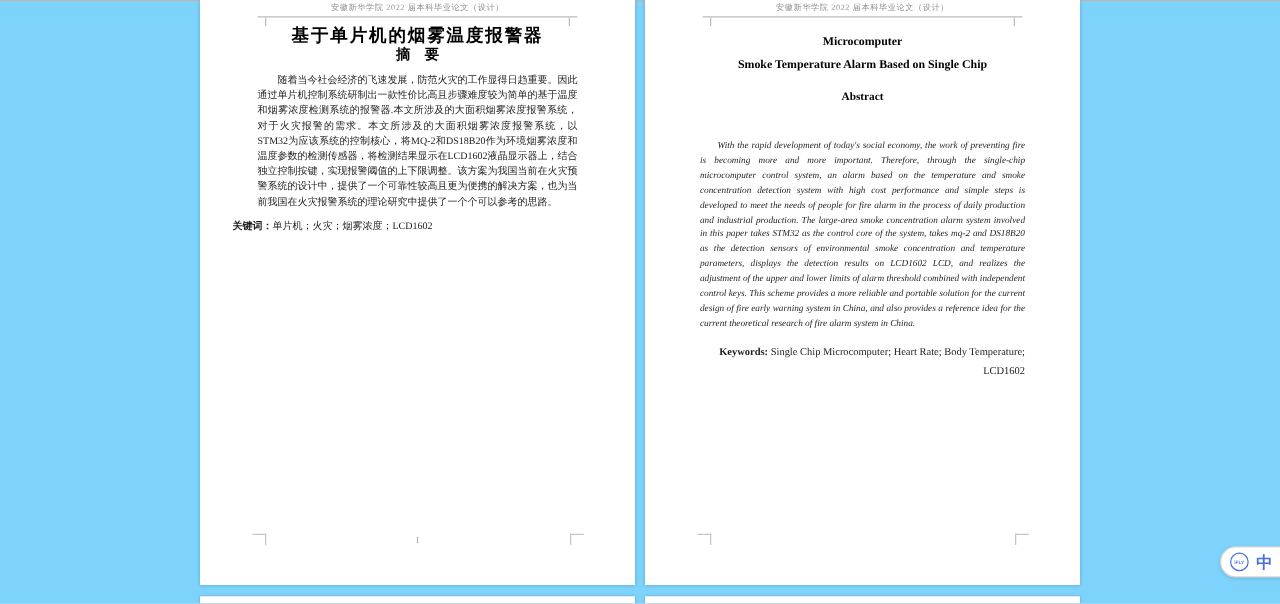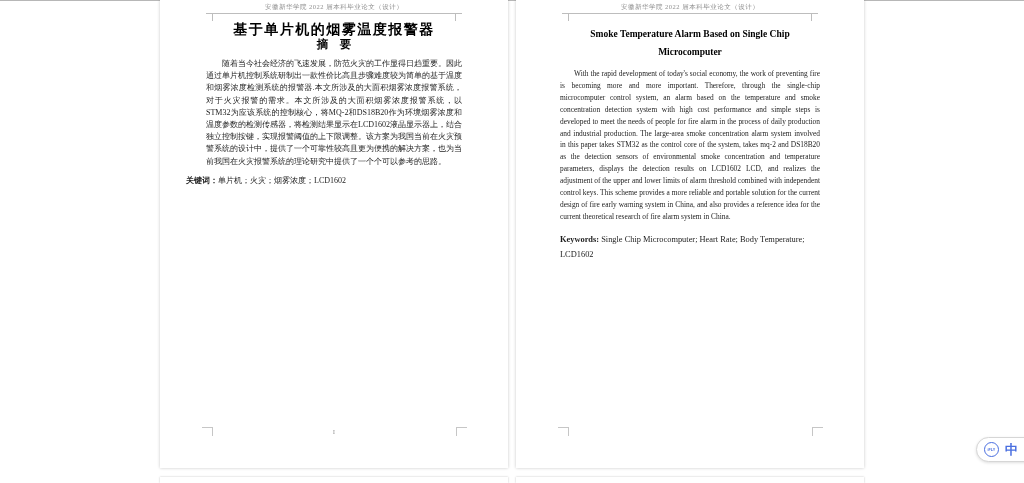--- a/index.html
+++ b/index.html
@@ -1,19 +1,19 @@
 <!DOCTYPE html>
 <html><head>
 <meta charset="utf-8">
 <style>
   * { margin:0; padding:0; box-sizing:border-box; }
   html,body { width:1024px; height:483px; overflow:hidden; }
   body { font-family:"Liberation Serif","DejaVu Serif",serif; background:#e2e2e2; }
 
-  .screen { position:relative; width:1024px; height:483px; background:#ffffff; overflow:hidden; }
+  .screen { position:relative; width:1024px; height:483px; background:#7dd3fc; overflow:hidden; }
   .top-edge { position:absolute; top:0; left:0; right:0; height:1px; background:#b7b7b7; }
 
   .page { position:absolute; top:0; width:348px; height:468px; background:#ffffff;
           box-shadow:0 0 3px rgba(0,0,0,0.22); }
   .page-left  { left:160px; }
   .page-right { left:516px; }
 
   .page-stub { position:absolute; top:477px; width:348px; height:6px; background:#ffffff;
                box-shadow:0 0 2px rgba(0,0,0,0.28); }
   .stub-left { left:160px; } .stub-right { left:516px; }
@@ -32,23 +32,23 @@
   .zh-body { margin:7px 46px 0; font-size:8px; line-height:12.2px; color:#1d1d1d;
              text-align:justify; text-indent:2em; }
   .zh-keywords { margin:7px 26px 0; font-size:8px; line-height:12.2px; color:#1d1d1d; }
   .kw-label { font-weight:bold; }
 
   
   .en-title { margin:12px 50px 0; text-align:center; font-size:9.5px; font-weight:bold;
               color:#000; line-height:17.5px; }
   .en-abstract-heading { margin-top:11px; text-align:center; font-size:9px; font-weight:bold;
               color:#000; line-height:11px; }
-  .en-body { margin:7px 44px 0; font-size:7.4px; line-height:11.9px; color:#1d1d1d;
-             text-align:justify; text-indent:14px; }
-  .en-keywords { margin:9px 44px 0; font-size:8.4px; line-height:15px; color:#1d1d1d; }
+  .en-body { margin:27px 44px 0; font-size:7.4px; line-height:11.9px; color:#1d1d1d;
+             text-align:justify; text-indent:14px;font-style:italic; }
+  .en-keywords { margin:9px 44px 0; font-size:8.4px; line-height:15px; color:#1d1d1d;text-align:right; }
 
   
   .corner { position:absolute; top:427px; width:11px; height:9px; }
   .corner.bl { left:42px;  border-top:1px solid #c6c6c6; border-right:1px solid #c6c6c6; }
   .corner.br { left:296px; border-top:1px solid #c6c6c6; border-left:1px solid #c6c6c6; }
   .page-number { position:absolute; top:428px; left:0; right:0; text-align:center;
                  font-size:7px; color:#9a9a9a; line-height:9px; }
 
   
   .float-toolbar { position:absolute; top:437px; right:-24px; width:72px; height:25px;
@@ -83,23 +83,24 @@
     <div class="page-number">I</div>
   </div>
 
   <div class="page page-right">
     <div class="page-header">安徽新华学院 2022 届本科毕业论文（设计）</div>
     <div class="header-rule">
       <i class="tick l"></i>
       <i class="tick r"></i>
     </div>
     <h1 class="en-title">
+      <div>Microcomputer</div>
       <div>Smoke Temperature Alarm Based on Single Chip</div>
-      <div>Microcomputer</div>
     </h1>
+    <h2 class="en-abstract-heading">Abstract</h2>
     <p class="en-body">With the rapid development of today's social economy, the work of preventing fire is becoming more and more important. Therefore, through the single-chip microcomputer control system, an alarm based on the temperature and smoke concentration detection system with high cost performance and simple steps is developed to meet the needs of people for fire alarm in the process of daily production and industrial production. The large-area smoke concentration alarm system involved in this paper takes STM32 as the control core of the system, takes mq-2 and DS18B20 as the detection sensors of environmental smoke concentration and temperature parameters, displays the detection results on LCD1602 LCD, and realizes the adjustment of the upper and lower limits of alarm threshold combined with independent control keys. This scheme provides a more reliable and portable solution for the current design of fire early warning system in China, and also provides a reference idea for the current theoretical research of fire alarm system in China.</p>
     <p class="en-keywords"><span class="kw-label">Keywords:</span><span> Single Chip Microcomputer; Heart Rate; Body Temperature; LCD1602</span></p>
     <div class="corner bl"></div>
     <div class="corner br"></div>
   </div>
 
   <div class="page-stub stub-left"></div>
   <div class="page-stub stub-right"></div>
 
   <div class="float-toolbar">

